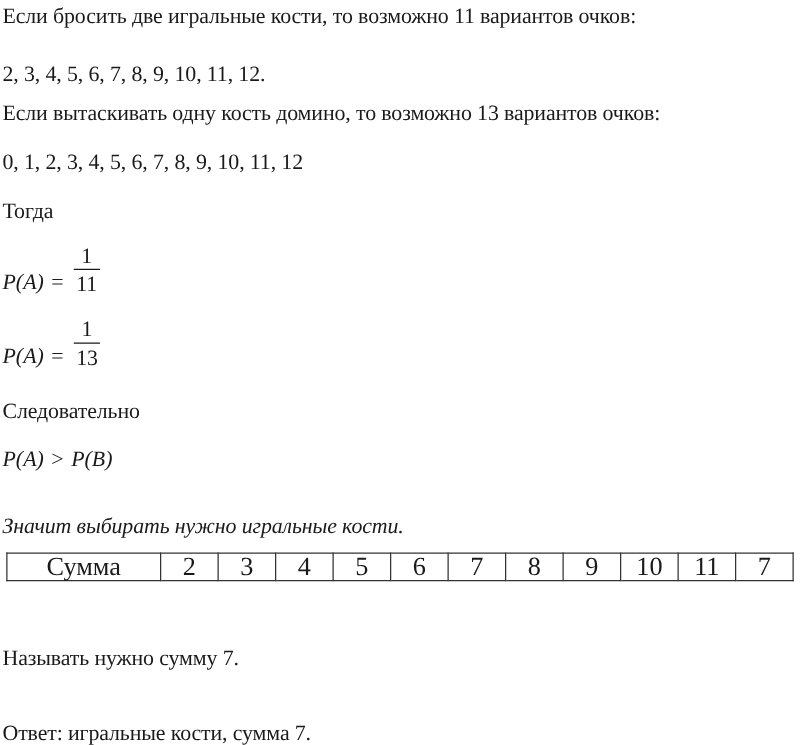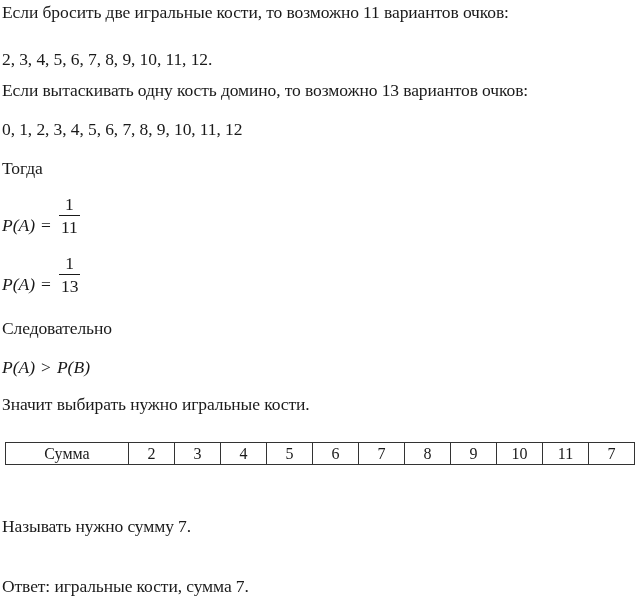--- a/index.html
+++ b/index.html
@@ -23,21 +23,21 @@
       display: inline-flex; flex-direction: column; align-items: center;
       margin-left: 2px;
     }
     .frac .num { line-height: 18px; padding: 0 2px; }
     .frac .bar { width: 100%; height: 1px; background: #1a1a1a; margin: 2px 0; }
     .frac .den { line-height: 18px; padding: 0 2px; }
 
     table.tbl {
       position: absolute; left: 5px; top: 442px;
       border-collapse: collapse;
-      font-family: "Liberation Serif", serif; font-size: 16px; color: #1a1a1a;
+      font-family: "Liberation Serif", serif; font-size: 21px; color: #1a1a1a;
     }
     table.tbl td {
       border: 1px solid #333333; text-align: center; padding: 0;
       line-height: 19px;
     }
     table.tbl td.first { width: 122px; }
     table.tbl td.num { width: 45px; }
     table.tbl tr.r1 td { height: 21px; }
     table.tbl tr.r2 td { height: 41px; }
   </style>
@@ -71,21 +71,21 @@
 </div>
 
 <p class="line" style="top:318px;">Следовательно</p>
 
 <div class="math" style="top:357px;">
   <span class="it">P(A)</span>
   <span class="op">&gt;</span>
   <span class="it">P(B)</span>
 </div>
 
-<p class="line" style="top:394px;">Значит выбирать нужно игральные кости.</p>
+<p class="line" style="top:410px;font-style:italic;">Значит выбирать нужно игральные кости.</p>
 
 <table class="tbl">
   <tbody>
       <tr class="r1">
     <td class="first">Сумма</td>
     <td class="num">2</td>
     <td class="num">3</td>
     <td class="num">4</td>
     <td class="num">5</td>
     <td class="num">6</td>

